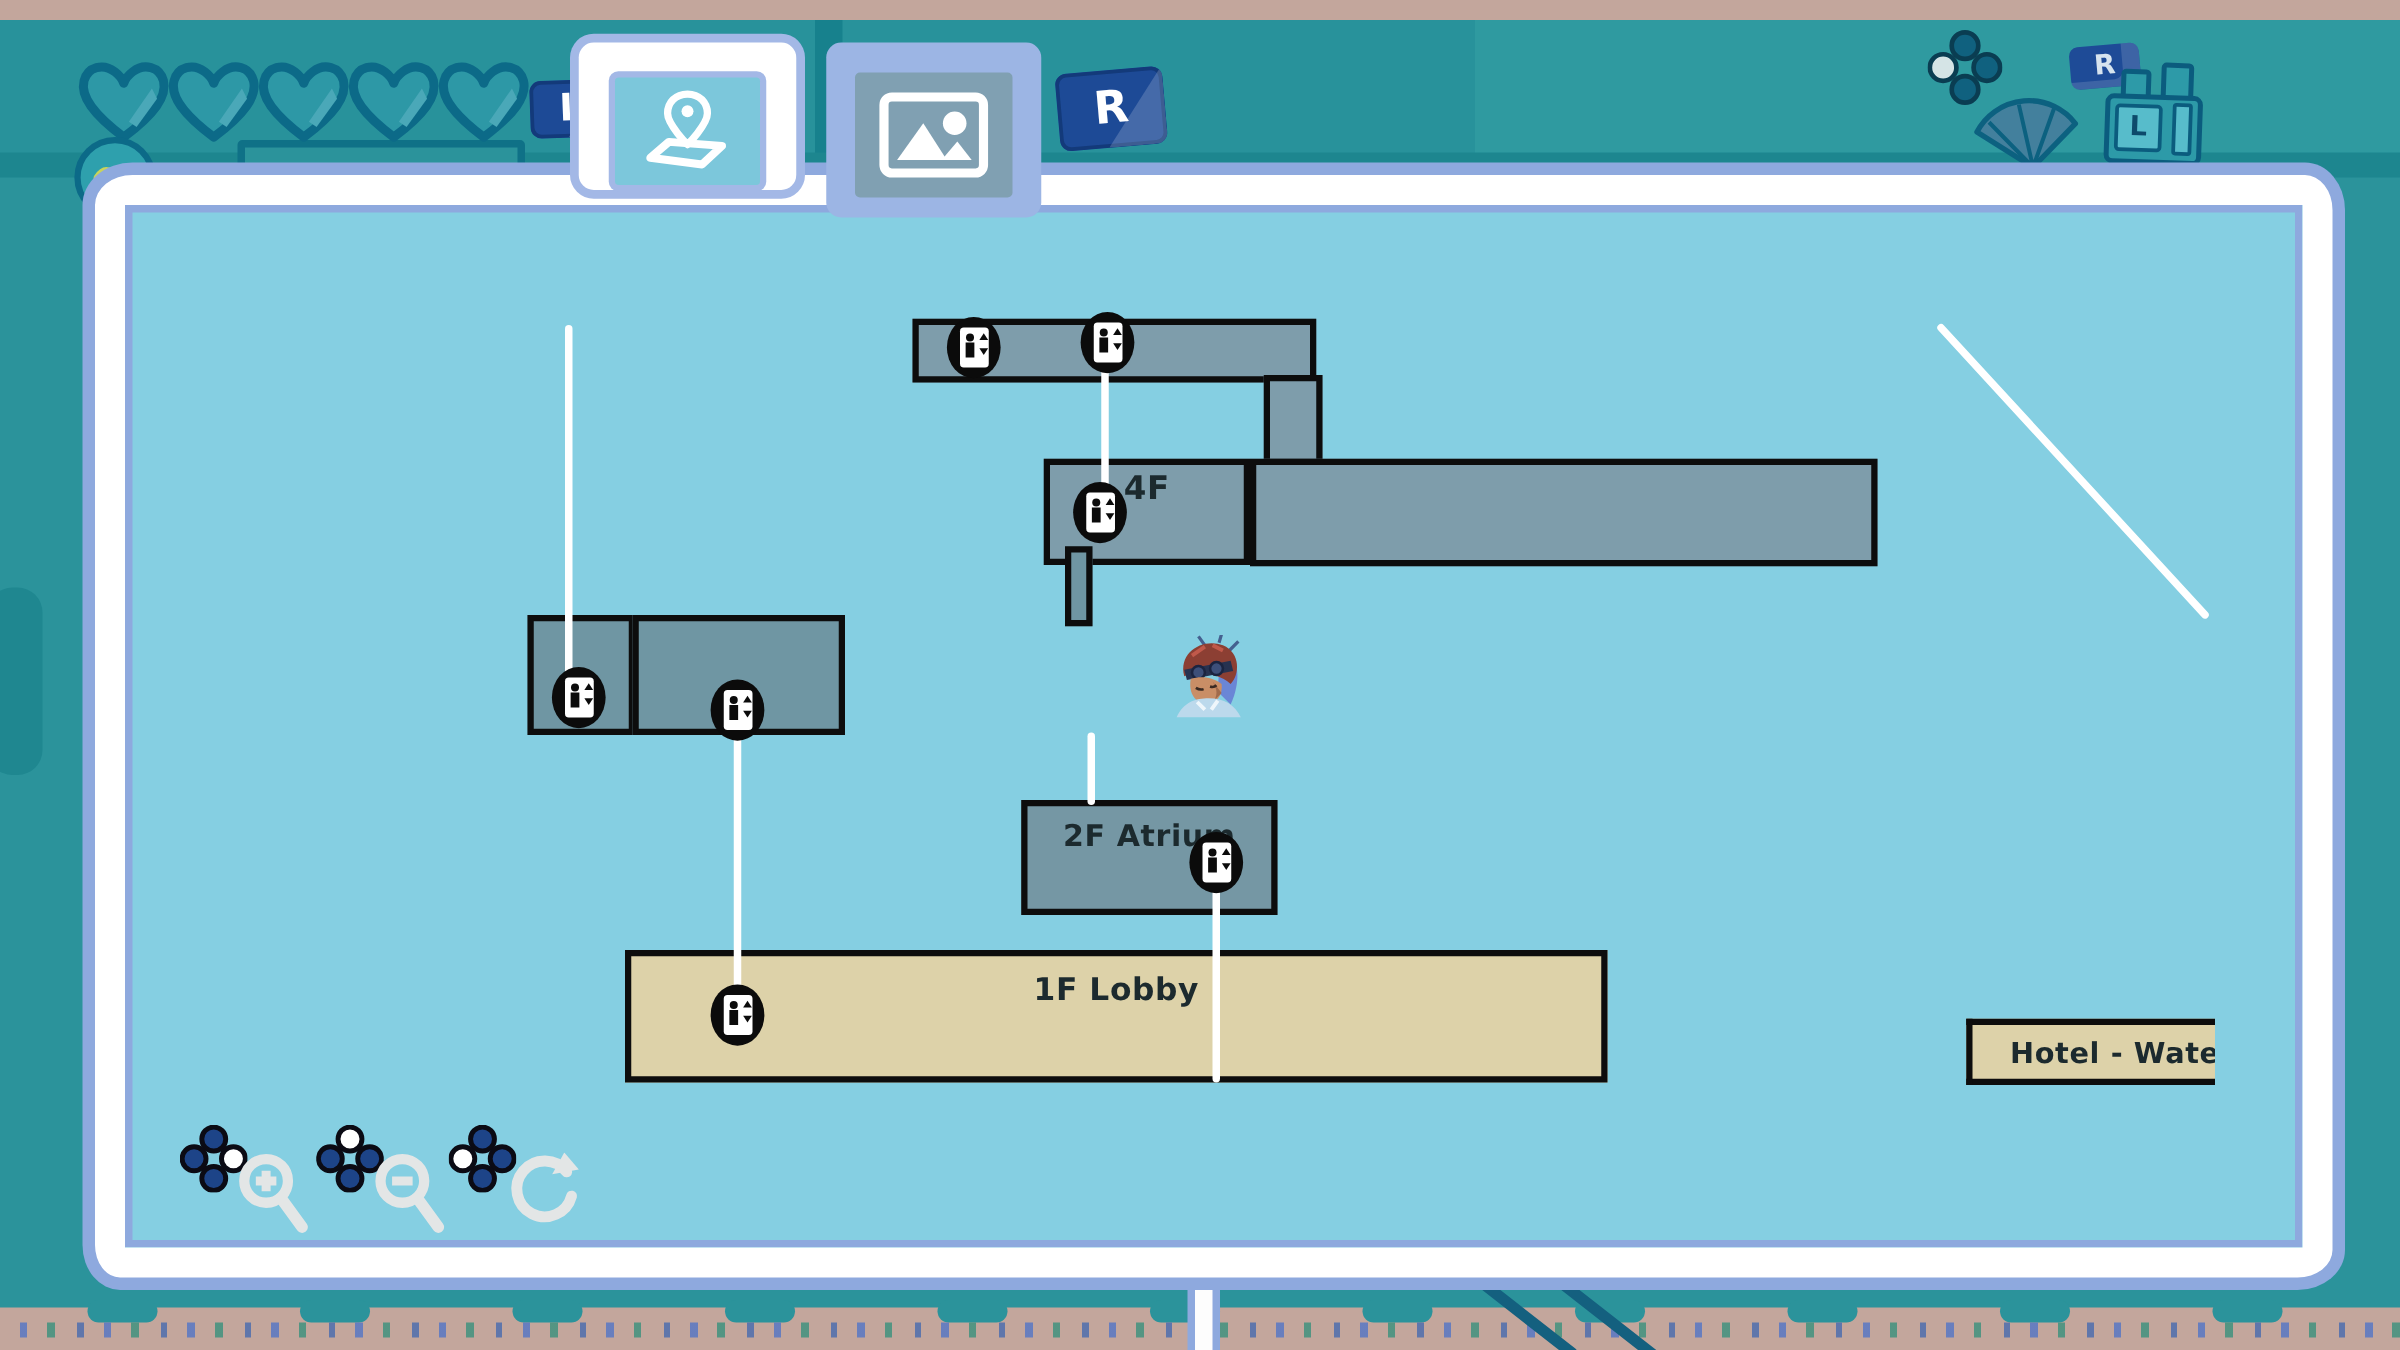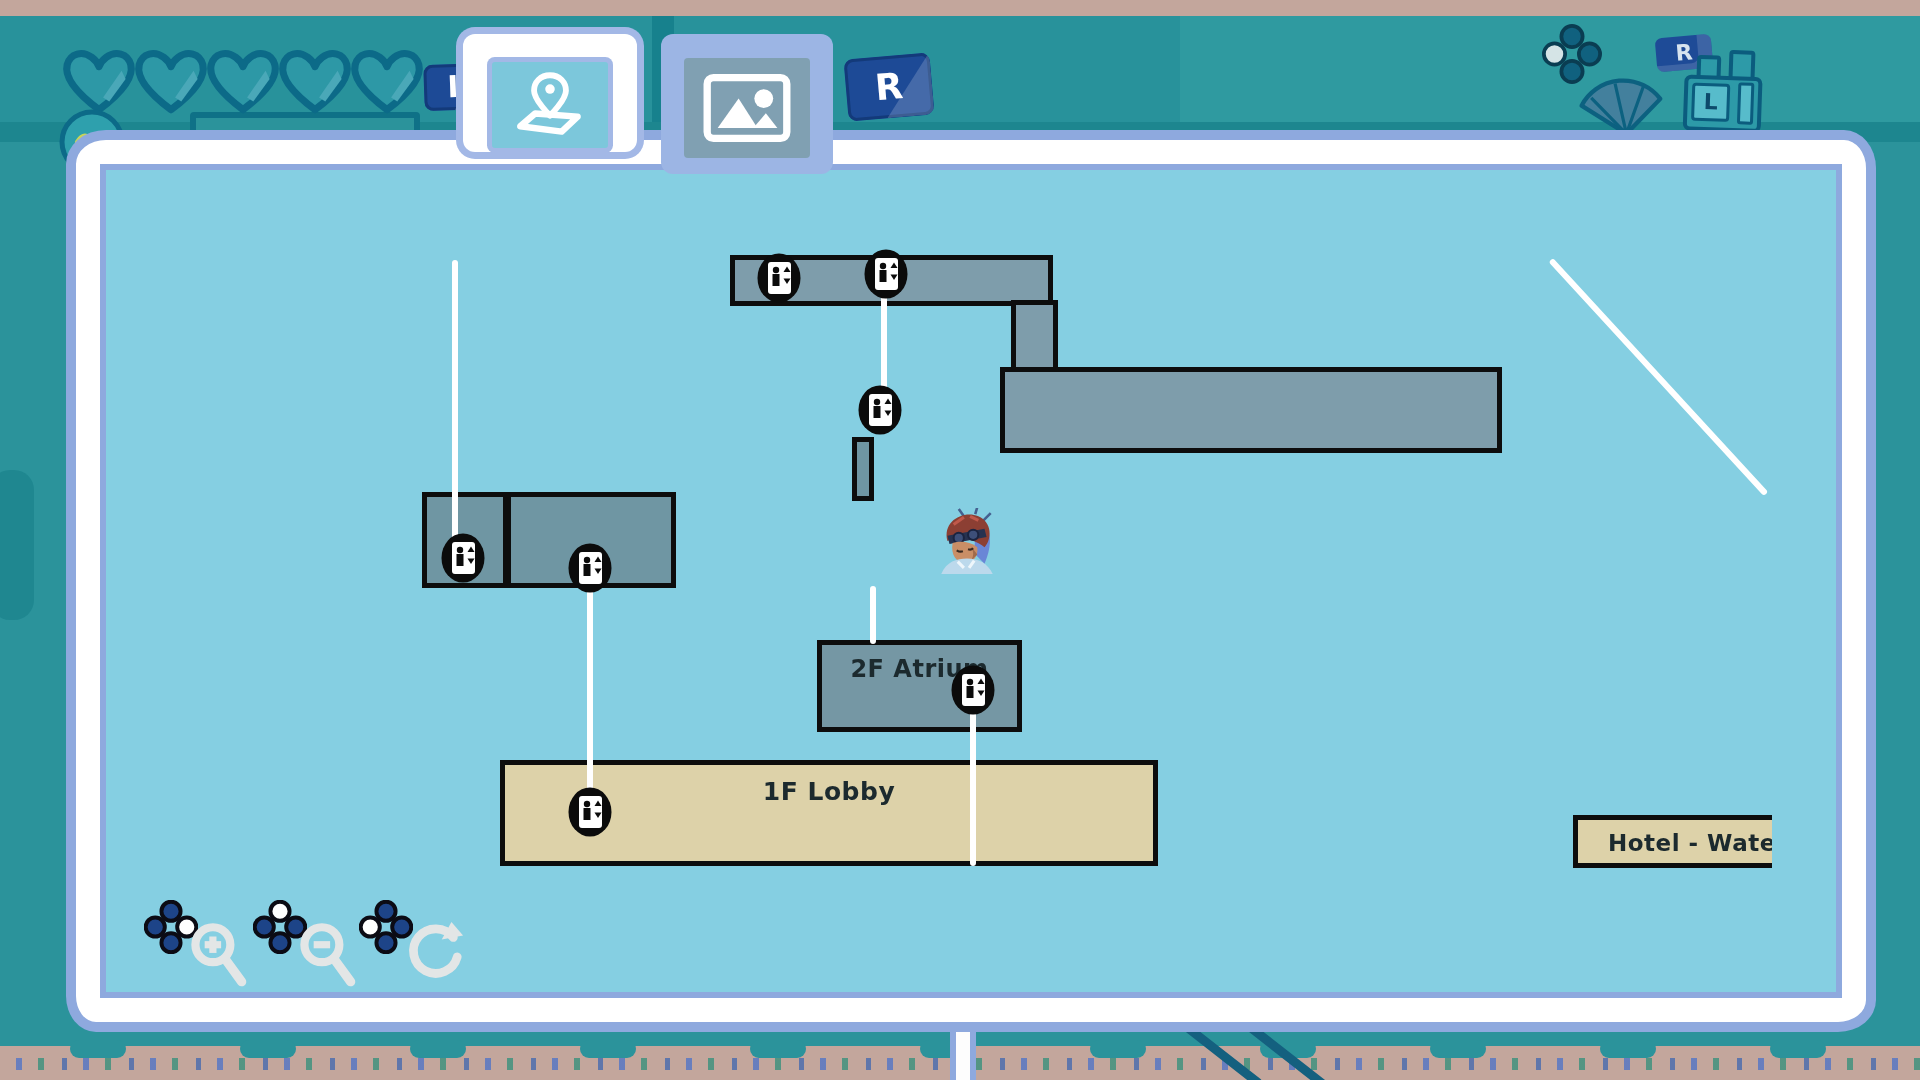--- a/index.html
+++ b/index.html
@@ -163,31 +163,34 @@
   <div class="abs ladder-line" style="left:1185px;top:1020px;width:100px;height:9px;transform:rotate(38deg);"></div>
   <div class="abs ladder-line" style="left:1238px;top:1012px;width:115px;height:9px;transform:rotate(38deg);"></div>
   <div class="abs pole-outer"></div>
   <div class="abs pole-inner"></div>
 
   <div id="map-panel" class="abs">
     <div id="map-content">
 
       <div class="block fill-gray" style="left:730px;top:255px;width:323px;height:51px;"></div>
       <div class="block fill-gray" style="left:1011px;top:300px;width:47px;height:72px;"></div>
+      <div class="block fill-gray" style="left:835px;top:367px;width:165px;height:85px;">
+        <div class="floor-label" style="position:absolute;left:0;right:0;top:4px;text-align:center;font-size:26px;">4F</div>
+      </div>
       <div class="block fill-gray" style="left:1000px;top:367px;width:502px;height:86px;"></div>
       <div class="block fill-teal" style="left:852px;top:437px;width:22px;height:64px;"></div>
 
       <div class="block fill-teal" style="left:422px;top:492px;width:86px;height:96px;"></div>
       <div class="block fill-teal" style="left:506px;top:492px;width:170px;height:96px;"></div>
 
       <div class="block fill-2f" style="left:817px;top:640px;width:205px;height:92px;">
         <div class="floor-label" style="position:absolute;left:0;right:0;top:10px;text-align:center;font-size:24px;">2F Atrium</div>
       </div>
 
-      <div class="block fill-tan" style="left:500px;top:760px;width:658px;height:106px;">
+      <div class="block fill-tan" style="left:500px;top:760px;width:786px;height:106px;">
         <div class="floor-label" style="position:absolute;left:0;right:0;top:12px;text-align:center;font-size:25px;">1F Lobby</div>
       </div>
 
       <div class="vline" style="left:452px;top:260px;height:298px;"></div>
       <div class="vline" style="left:881px;top:258px;height:152px;"></div>
       <div class="vline" style="left:870px;top:586px;height:58px;"></div>
       <div class="vline" style="left:970px;top:688px;height:178px;"></div>
       <div class="vline" style="left:587px;top:570px;height:242px;"></div>
       <div class="abs diag"></div>
 

